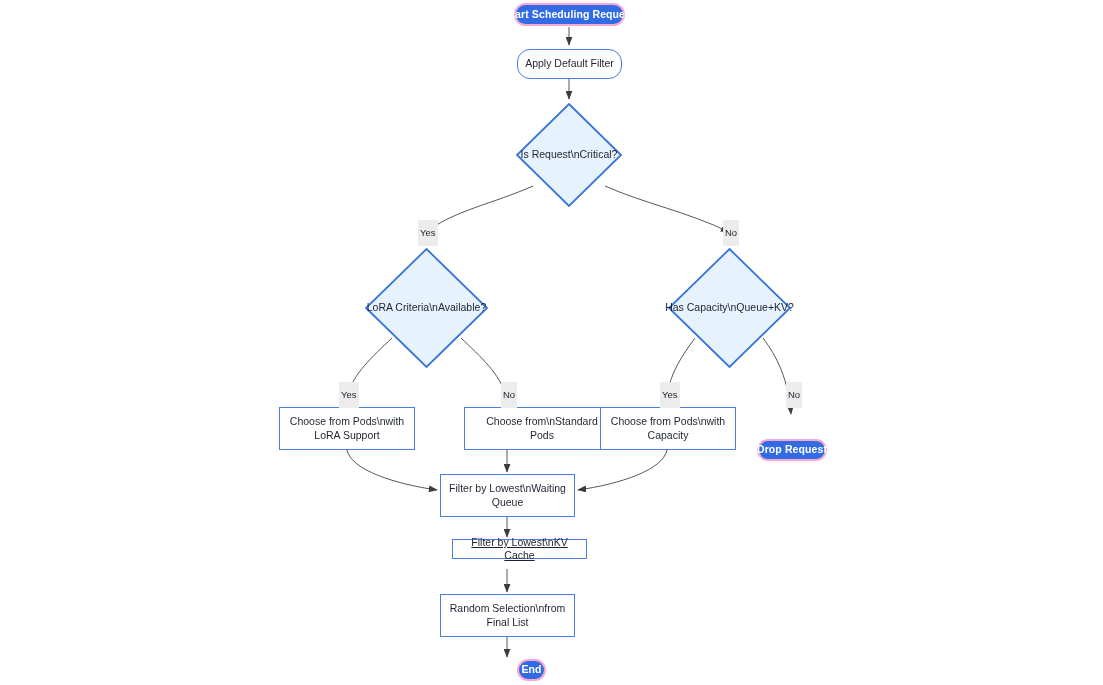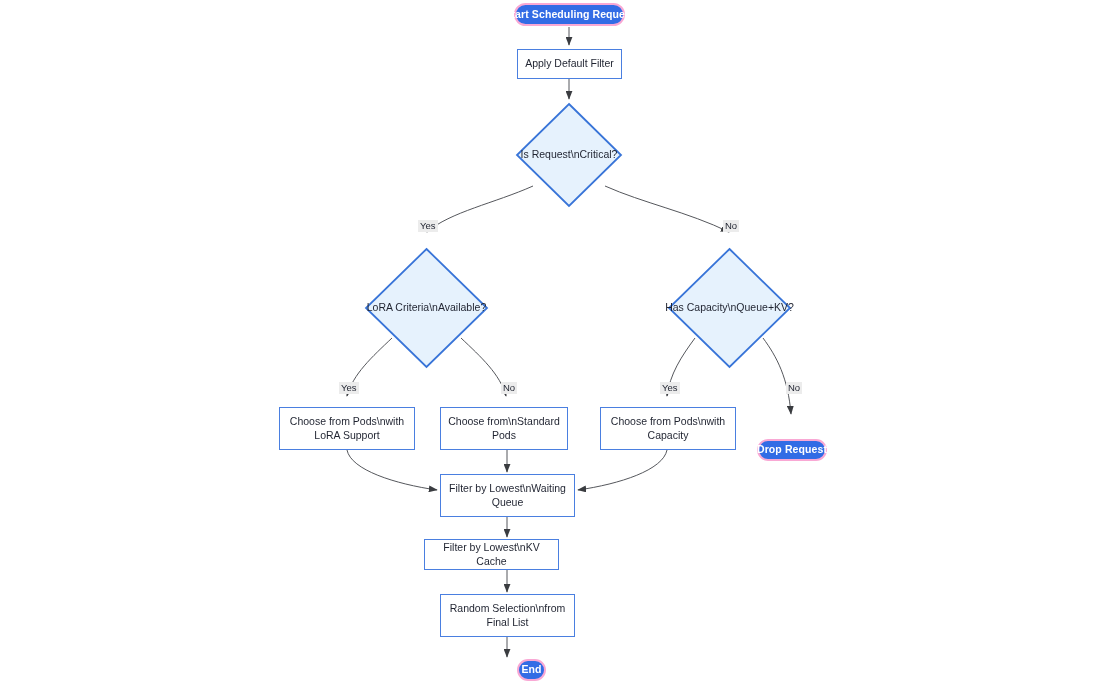--- a/index.html
+++ b/index.html
@@ -71,21 +71,21 @@
   .decision-label {
     position: relative;
     z-index: 1;
   }
   .edge-label {
     position: absolute;
     background: #ececec;
     color: #1f2330;
     font-size: 9.5px;
     line-height: 1.1;
-    padding: 1px 2px;
+    padding: 8px 2px;
     white-space: nowrap;
   }
   .wrapline {
     display: block;
   }
 </style>
 </head>
 <body>
 
 <div id="flowchart-canvas">
@@ -123,21 +123,21 @@
 
     <path d="M507,569 L507,592" stroke="#55575c" stroke-width="1" fill="none" marker-end="url(#arrowhead)"></path>
 
     <path d="M507,636 L507,657" stroke="#55575c" stroke-width="1" fill="none" marker-end="url(#arrowhead)"></path>
   </svg>
 
   <div class="node node-terminal" style="left:514px; top:3px; width:111px; height:23px;">
     <span>Start Scheduling Request</span>
   </div>
 
-  <div class="node node-process" style="left:517px; top:49px; width:105px; height:30px;">
+  <div class="node node-process" style="left:517px; top:49px; width:105px; height:30px;border-radius:13px;">
     <span>Apply Default Filter</span>
   </div>
 
   <div class="node node-decision" style="left:516px; top:103px; width:106px; height:104px;">
     <svg class="diamond-shape" viewBox="0 0 106 104" preserveAspectRatio="none">
       <polygon points="53,1 105,52 53,103 1,52" fill="#e6f2fd" stroke="#3874d8" stroke-width="1.8"></polygon>
     </svg>
     <span class="decision-label">Is Request\nCritical?</span>
   </div>
 
@@ -155,21 +155,21 @@
     <span class="decision-label">Has Capacity\nQueue+KV?</span>
   </div>
 
   <div class="node node-process" style="left:279px; top:407px; width:136px; height:43px;">
     <span>
       <span class="wrapline">Choose from Pods\nwith</span>
       <span class="wrapline">LoRA Support</span>
     </span>
   </div>
 
-  <div class="node node-process" style="left:440px; top:407px; width:128px; height:43px;">
+  <div class="node node-process" style="left:464px; top:407px; width:156px; height:43px;">
     <span>
       <span class="wrapline">Choose from\nStandard</span>
       <span class="wrapline">Pods</span>
     </span>
   </div>
 
   <div class="node node-process" style="left:600px; top:407px; width:136px; height:43px;">
     <span>
       <span class="wrapline">Choose from Pods\nwith</span>
       <span class="wrapline">Capacity</span>
@@ -180,21 +180,21 @@
     <span>Drop Request</span>
   </div>
 
   <div class="node node-process" style="left:440px; top:474px; width:135px; height:43px;">
     <span>
       <span class="wrapline">Filter by Lowest\nWaiting</span>
       <span class="wrapline">Queue</span>
     </span>
   </div>
 
-  <div class="node node-process" style="left:424px; top:539px; width:135px; height:31px;">
+  <div class="node node-process" style="left:452px; top:539px; width:135px; height:20px;text-decoration:underline;">
     <span>Filter by Lowest\nKV Cache</span>
   </div>
 
   <div class="node node-process" style="left:440px; top:594px; width:135px; height:43px;">
     <span>
       <span class="wrapline">Random Selection\nfrom</span>
       <span class="wrapline">Final List</span>
     </span>
   </div>
 

